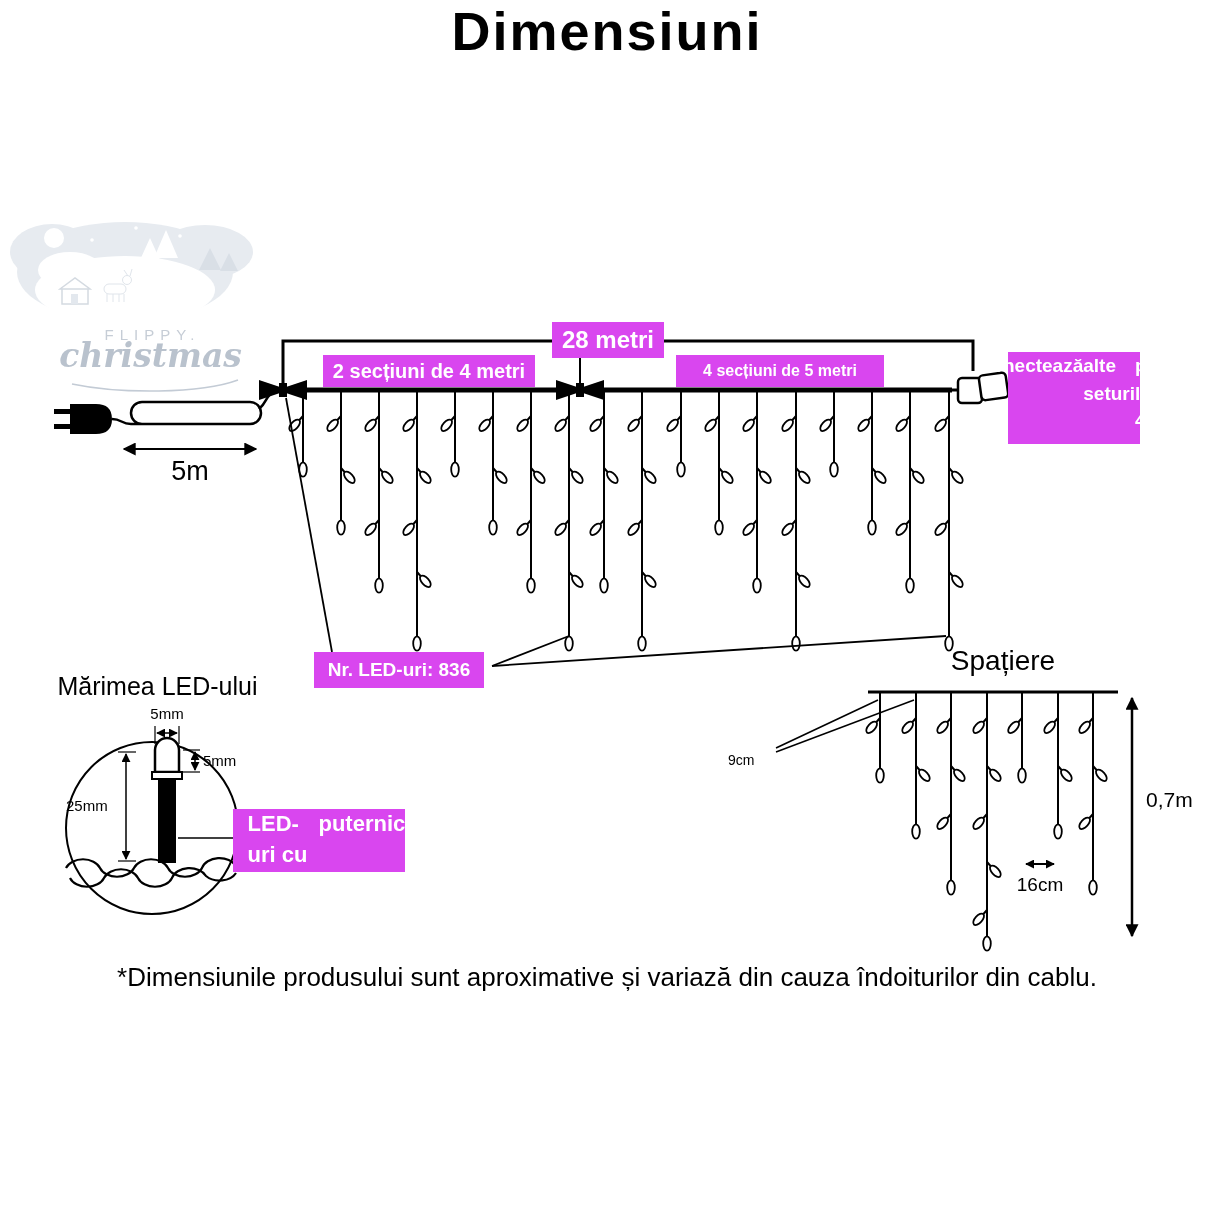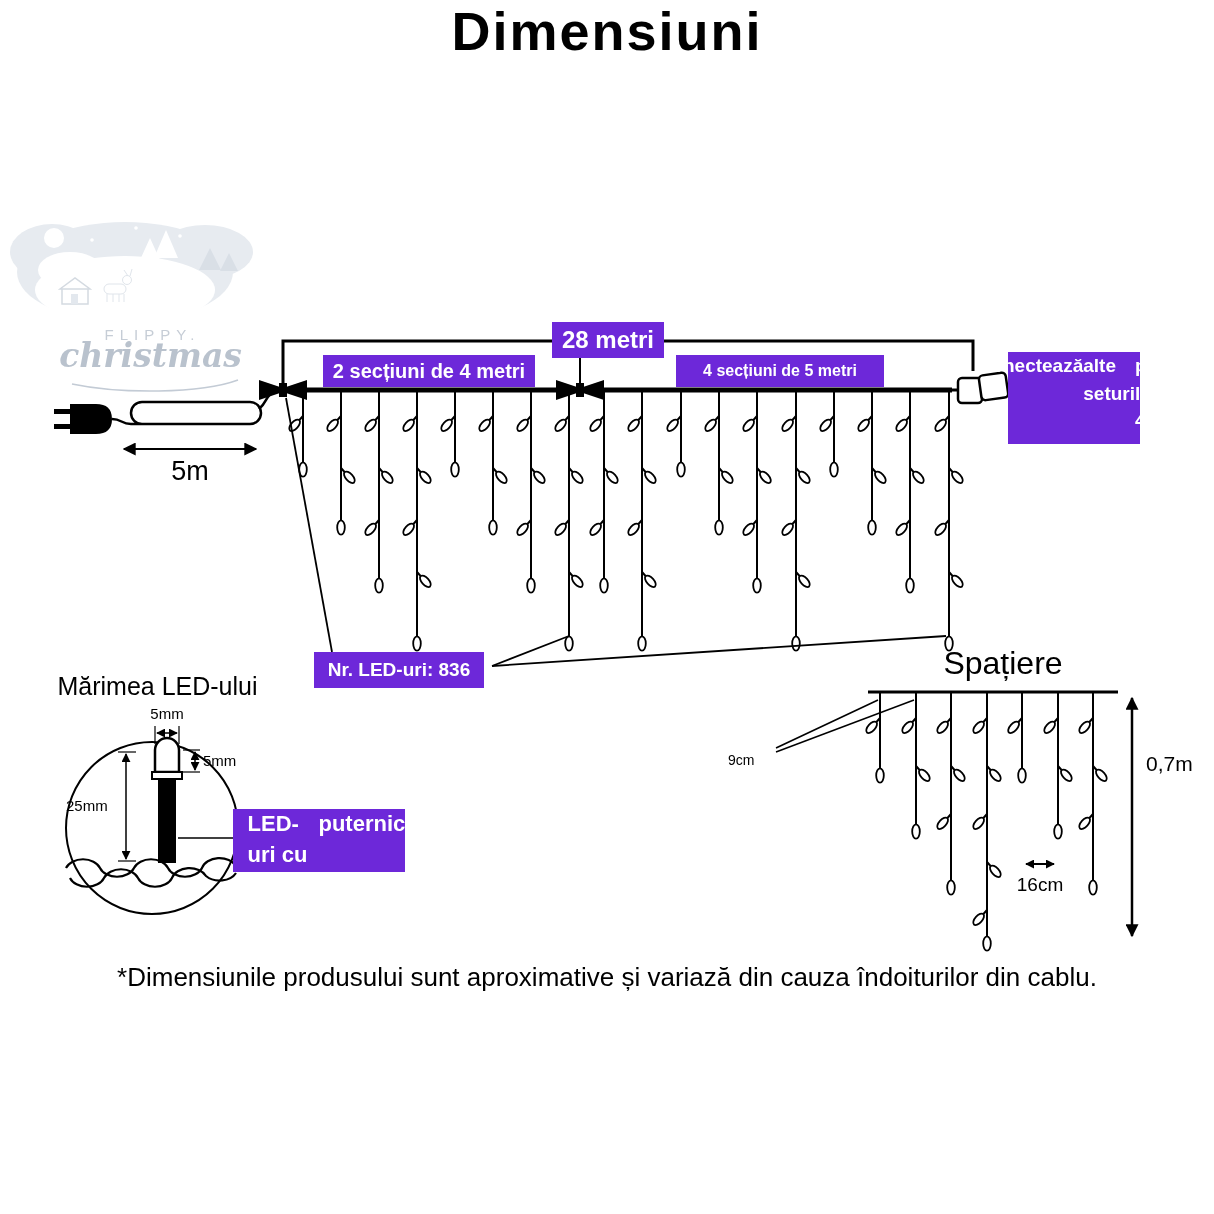--- a/index.html
+++ b/index.html
@@ -1,21 +1,21 @@
 <!DOCTYPE html>
 <html><head>
 <meta charset="utf-8">
 <style>
   html,body{margin:0;padding:0;background:#ffffff;}
   body{width:1214px;height:1214px;font-family:"Liberation Sans",sans-serif;color:#000;}
   .stage{position:relative;width:1214px;height:1066px;background:#fff;overflow:hidden;}
   svg.art{position:absolute;left:0;top:0;width:1214px;height:1214px;}
   .lbl{position:absolute;white-space:nowrap;}
   .center{text-align:center;}
-  .bbox{position:absolute;background:#6d28d9;color:#fff;font-weight:bold;display:flex;align-items:center;justify-content:center;box-sizing:border-box;}
+  .bbox{position:absolute;background:#d946ef;color:#fff;font-weight:bold;display:flex;align-items:center;justify-content:center;box-sizing:border-box;}
   .bbox.colL{flex-direction:row;align-items:flex-start;justify-content:center;}
   .title{font-size:54px;font-weight:bold;letter-spacing:2px;}
   .flippy{font-size:15px;letter-spacing:6px;color:#c6cdd6;}
   .script{font-family:"DejaVu Serif","Liberation Serif",serif;font-style:italic;font-weight:bold;font-size:33px;color:#b9c2cd;}
 </style>
 </head>
 <body>
 
 <div class="stage">
 
@@ -608,20 +608,20 @@
   <div class="lbl center" style="left:50px;top:672px;width:215px;font-size:25px;">Mărimea LED-ului</div>
   <div class="lbl center" style="left:132px;top:705px;width:70px;font-size:15px;">5mm</div>
   <div class="lbl" style="left:203px;top:752px;font-size:15px;">5mm</div>
   <div class="lbl" style="left:66px;top:797px;font-size:15px;">25mm</div>
 
   <div class="bbox colL" style="left:233px;top:809px;width:172px;height:63px;font-size:22px;padding-left:27px;line-height:1.4;">
     <span>LED-uri cu lumină</span>
     <span>puternică</span>
   </div>
 
-  <div class="lbl center" style="left:903px;top:645px;width:200px;font-size:32px;">Spațiere</div>
+  <div class="lbl center" style="left:903px;top:645px;width:200px;font-size:28px;">Spațiere</div>
   <div class="lbl" style="left:728px;top:752px;font-size:14px;">9cm</div>
   <div class="lbl center" style="left:1012px;top:874px;width:56px;font-size:19px;">16cm</div>
-  <div class="lbl" style="left:1146px;top:752px;font-size:21px;">0,7m</div>
+  <div class="lbl" style="left:1146px;top:788px;font-size:21px;">0,7m</div>
 
   <div class="lbl center" style="left:0;right:0;top:962px;font-size:26px;">*Dimensiunile produsului sunt aproximative și variază din cauza îndoiturilor din cablu.</div>
 
 </div>
 
 </body></html>

